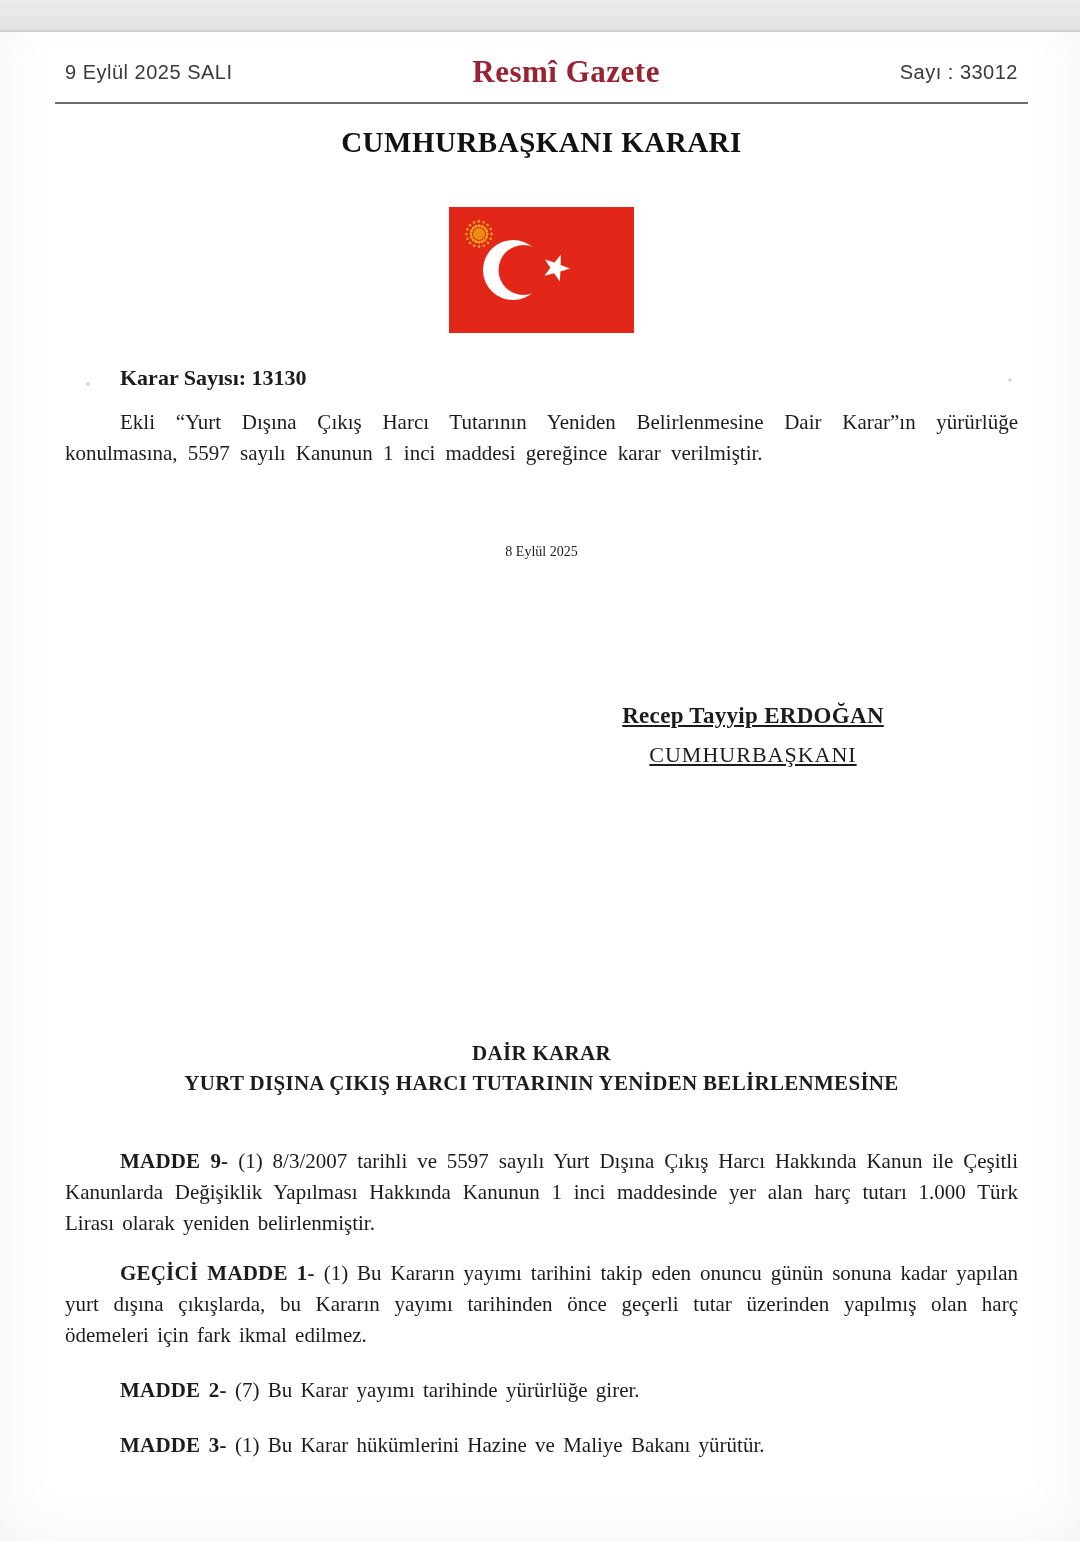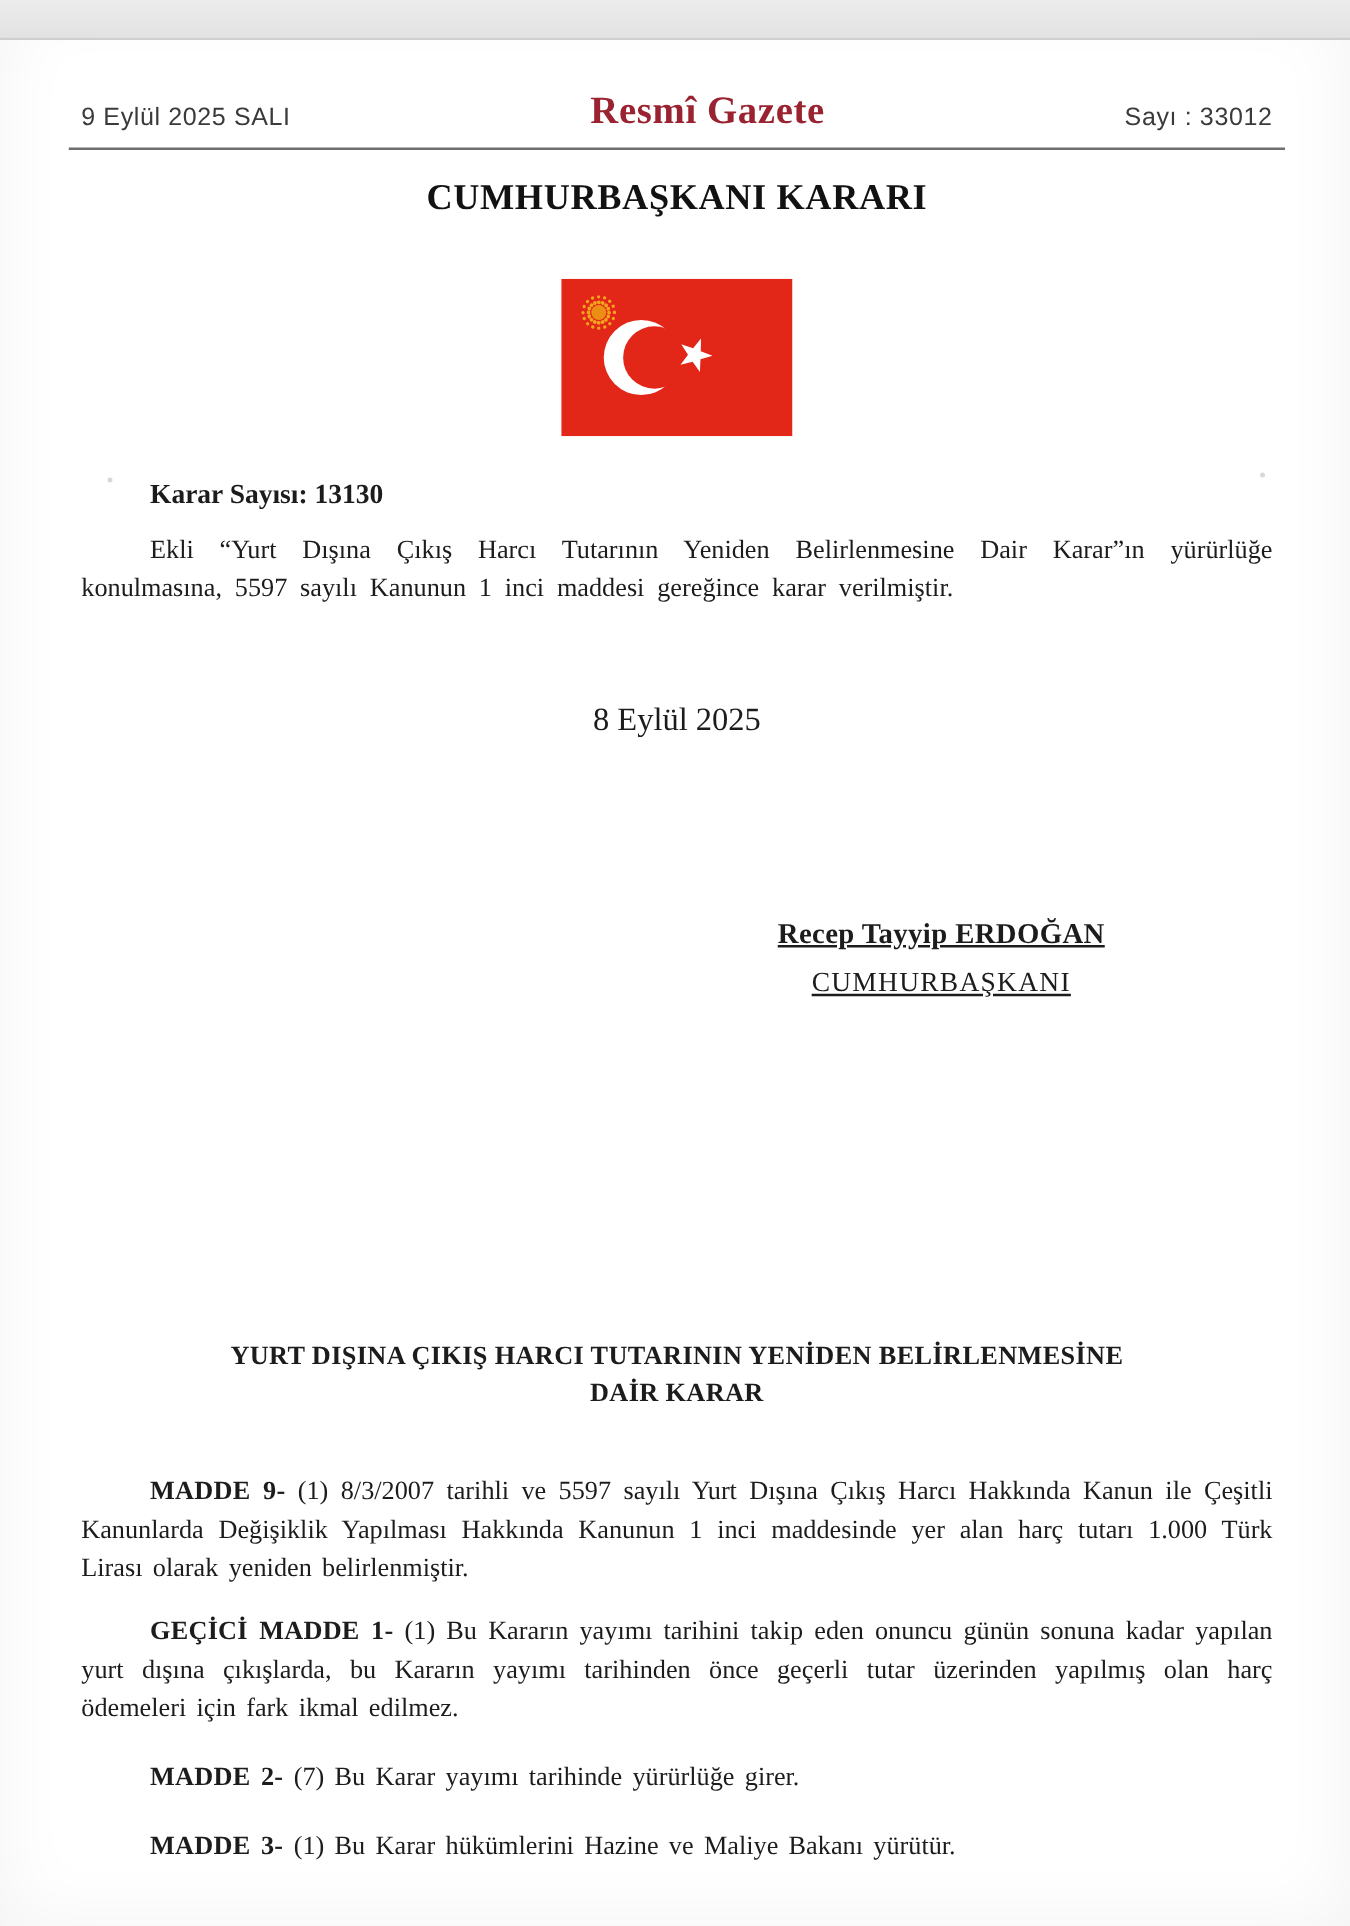--- a/index.html
+++ b/index.html
@@ -22,23 +22,23 @@
     height: 30px;
     background: linear-gradient(#ececec, #e2e2e2);
     border-bottom: 2px solid #cfcfcf;
   }
   .page {
     padding: 0 62px 0 65px;
   }
   
   .masthead {
     display: flex;
-    align-items: flex-end;
+    align-items: center;
     justify-content: space-between;
-    margin-top: 38px;
+    margin-top: 22px;
   }
   .masthead .date,
   .masthead .issue {
     font-family: "Liberation Sans", "DejaVu Sans", sans-serif;
     font-size: 20px;
     color: #3a3a3a;
     letter-spacing: 0.5px;
   }
   .masthead .gazette-title {
     font-size: 31px;
@@ -75,21 +75,21 @@
     margin: 16px 0 0 0;
     font-size: 21px;
     line-height: 31px;
     text-align: justify;
     text-indent: 55px;
     word-spacing: 5px;
   }
   .decree-date {
     margin-top: 75px;
     text-align: center;
-    font-size: 26px;
+    font-size: 14px;
   }
   .signature {
     margin: 143px 105px 0 auto;
     width: 320px;
     text-align: center;
     text-decoration: underline;
   }
   .signature .sig-name {
     font-size: 23px;
     font-weight: bold;
@@ -167,22 +167,22 @@
     <p class="decree-body">Ekli “Yurt Dışına Çıkış Harcı Tutarının Yeniden Belirlenmesine Dair Karar”ın yürürlüğe konulmasına, 5597 sayılı Kanunun 1 inci maddesi gereğince karar verilmiştir.</p>
 
     <div class="decree-date">8 Eylül 2025</div>
 
     <div class="signature">
       <div class="sig-name">Recep Tayyip ERDOĞAN</div>
       <div class="sig-title">CUMHURBAŞKANI</div>
     </div>
 
     <div class="annex-heading">
+      <div>DAİR KARAR</div>
       <div>YURT DIŞINA ÇIKIŞ HARCI TUTARININ YENİDEN BELİRLENMESİNE</div>
-      <div>DAİR KARAR</div>
     </div>
 
     <p class="article first"><b>MADDE 9-</b><span> (1) 8/3/2007 tarihli ve 5597 sayılı Yurt Dışına Çıkış Harcı Hakkında Kanun ile Çeşitli Kanunlarda Değişiklik Yapılması Hakkında Kanunun 1 inci maddesinde yer alan harç tutarı 1.000 Türk Lirası olarak yeniden belirlenmiştir.</span></p>
 
     <p class="article"><b>GEÇİCİ MADDE 1-</b><span> (1) Bu Kararın yayımı tarihini takip eden onuncu günün sonuna kadar yapılan yurt dışına çıkışlarda, bu Kararın yayımı tarihinden önce geçerli tutar üzerinden yapılmış olan harç ödemeleri için fark ikmal edilmez.</span></p>
 
     <p class="article short"><b>MADDE 2-</b><span> (7) Bu Karar yayımı tarihinde yürürlüğe girer.</span></p>
 
     <p class="article short"><b>MADDE 3-</b><span> (1) Bu Karar hükümlerini Hazine ve Maliye Bakanı yürütür.</span></p>
 

